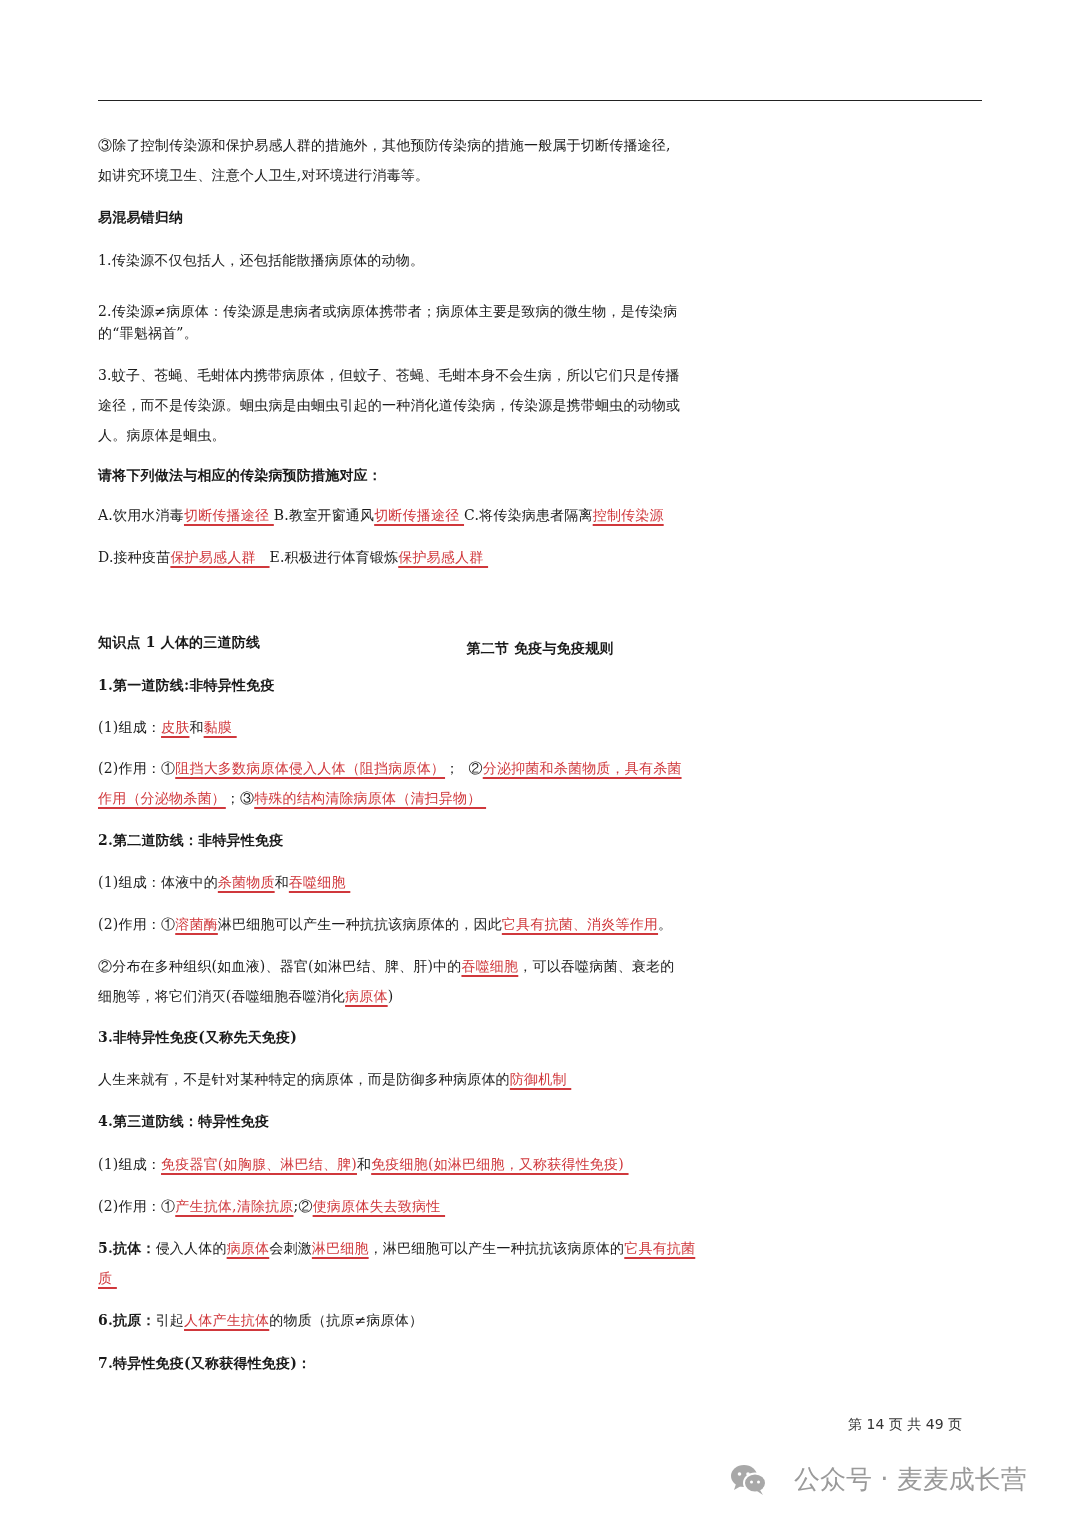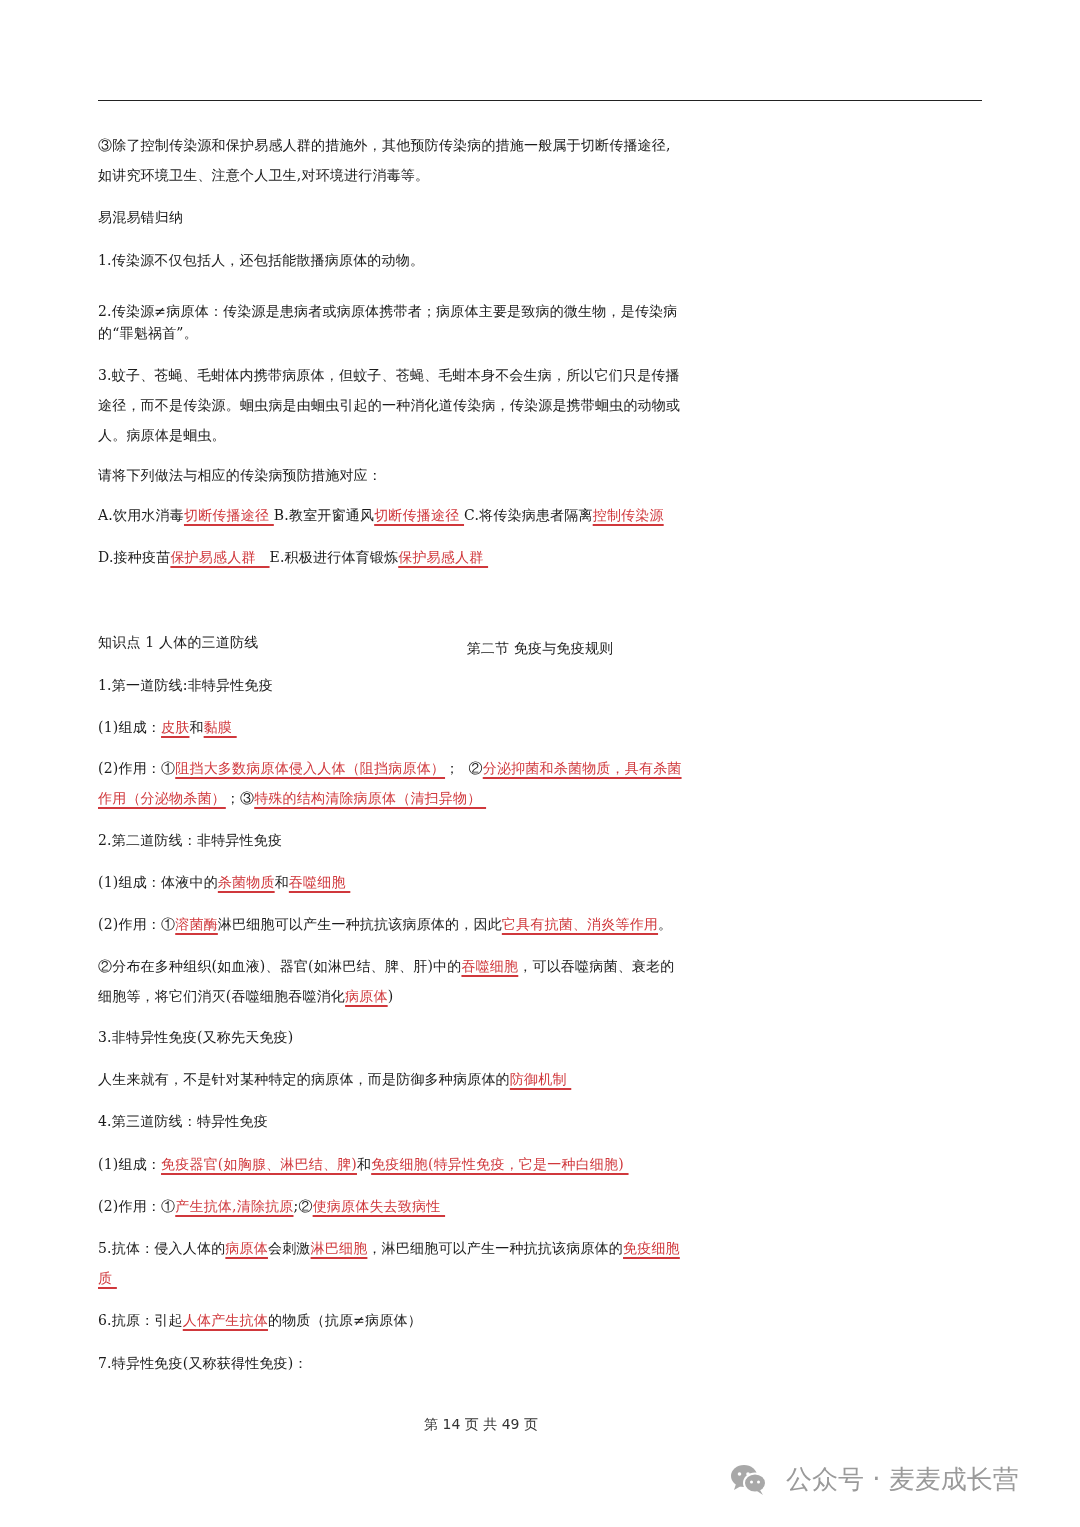--- a/index.html
+++ b/index.html
@@ -1,24 +1,24 @@
 <!DOCTYPE html>
 <html><head>
 <meta charset="utf-8">
 <style>
   html, body { margin: 0; padding: 0; background: #ffffff; }
   body { width: 1080px; height: 1527px; position: relative; overflow: hidden;
          font-family: "DejaVu Serif", "Liberation Serif", serif; color: #1a1a1a; }
   .top-rule { position: absolute; left: 98px; top: 100px; width: 884px; height: 0; border-top: 1.5px solid #222; }
   .line { position: absolute; left: 98px; width: 884px; font-size: 14px; line-height: 30px; white-space: nowrap; letter-spacing: 0.2px; }
-  .b { font-weight: normal; }
+  .b { font-weight: bold; }
   .center { text-align: center; margin-top: 48px; }
   .ans { color: #d0383c; text-decoration: underline; text-decoration-color: #d0383c; text-underline-offset: 4px; text-decoration-thickness: 1.5px; }
-  .footer { position: absolute; left: 0; width: 962px; top: 1416px; text-align: center; font-size: 14px; color: #333; font-family: "DejaVu Sans", sans-serif; }
-  .wm { position: absolute; left: 730px; top: 1462px; display: flex; align-items: center; gap: 18px;
+  .footer { position: absolute; left: 0; width: 962px; top: 1416px; text-align: right; font-size: 14px; color: #333; font-family: "DejaVu Sans", sans-serif; }
+  .wm { position: absolute; left: 730px; top: 1462px; display: flex; align-items: center; gap: 26px;
         color: #9a9a9a; font-size: 26px; font-family: "DejaVu Sans", sans-serif; }
   .wm-icon { width: 38px; height: 32px; position: relative; }
 </style>
 </head>
 <body>
 
 <div class="top-rule"></div>
 
 <div class="line" style="top:130px">③除了控制传染源和保护易感人群的措施外，其他预防传染病的措施一般属于切断传播途径,</div>
 <div class="line" style="top:160px">如讲究环境卫生、注意个人卫生,对环境进行消毒等。</div>
@@ -75,29 +75,29 @@
 </div>
 
 <div class="line b" style="top:1022px">3.非特异性免疫(又称先天免疫)</div>
 <div class="line" style="top:1064px">
   <span>人生来就有，不是针对某种特定的病原体，而是防御多种病原体的</span><span class="ans" style="white-space:pre">防御机制 </span>
 </div>
 
 <div class="line b" style="top:1106px">4.第三道防线：特异性免疫</div>
 
 <div class="line" style="top:1149px">
-  <span>(1)组成：</span><span class="ans">免疫器官(如胸腺、淋巴结、脾)</span><span>和</span><span class="ans" style="white-space:pre">免疫细胞(特异性免疫，它是一种白细胞) </span>
+  <span>(1)组成：</span><span class="ans">免疫器官(如胸腺、淋巴结、脾)</span><span>和</span><span class="ans" style="white-space:pre">免疫细胞(如淋巴细胞，又称获得性免疫) </span>
 </div>
 
 <div class="line" style="top:1191px">
   <span>(2)作用：①</span><span class="ans">产生抗体,清除抗原</span><span>;②</span><span class="ans" style="white-space:pre">使病原体失去致病性 </span>
 </div>
 
 <div class="line" style="top:1233px">
-  <span class="b">5.抗体：</span><span>侵入人体的</span><span class="ans">病原体</span><span>会刺激</span><span class="ans">淋巴细胞</span><span>，淋巴细胞可以产生一种抗抗该病原体的</span><span class="ans">免疫细胞</span>
+  <span class="b">5.抗体：</span><span>侵入人体的</span><span class="ans">病原体</span><span>会刺激</span><span class="ans">淋巴细胞</span><span>，淋巴细胞可以产生一种抗抗该病原体的</span><span class="ans">它具有抗菌</span>
 </div>
 <div class="line" style="top:1263px">
   <span class="ans" style="white-space:pre">质 </span>
 </div>
 
 <div class="line" style="top:1305px">
   <span class="b">6.抗原：</span><span>引起</span><span class="ans">人体产生抗体</span><span>的物质（抗原≠病原体）</span>
 </div>
 
 <div class="line b" style="top:1348px">7.特异性免疫(又称获得性免疫)：</div>

